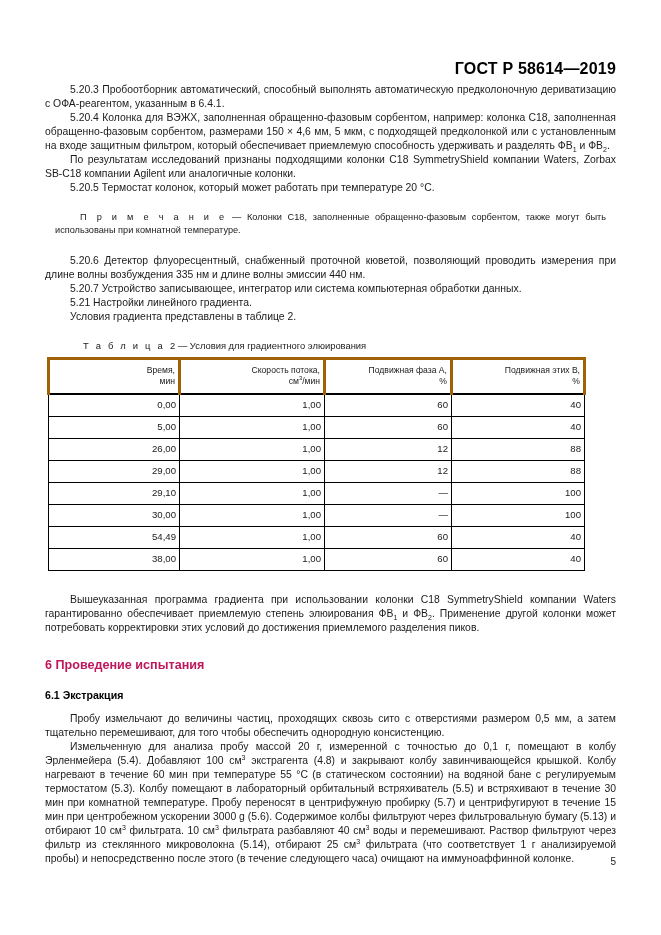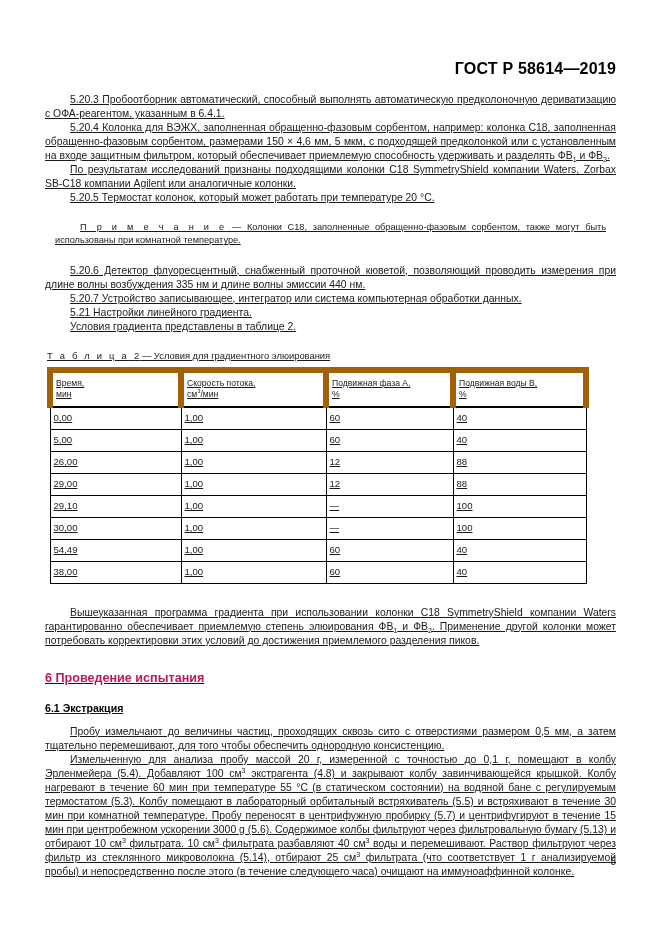--- a/index.html
+++ b/index.html
@@ -27,24 +27,23 @@
     left: 45px;
     right: 45px;
     text-align: right;
     font-size: 16px;
     font-weight: bold;
     letter-spacing: 0.2px;
     color: #000;
   }
   .content {
     position: absolute;
-    top: 93px;
+    top: 83px;
     left: 45px;
     width: 571px;
-    text-decoration: underline;
   }
   p.body {
     margin: 0;
     font-size: 10.4px;
     line-height: 14.0px;
     text-align: justify;
     text-justify: inter-word;
     color: #1a1a1a;
     hyphens: none;
   }
@@ -66,49 +65,49 @@
   .gap-md { height: 10px; }
   .gap-lg { height: 15px; }
   .gap-xl { height: 22px; }
 
   .tbl-caption {
     margin: 0 0 5px 2px;
     font-size: 9.4px;
     line-height: 13px;
     color: #1a1a1a;
   }
-  .tbl-caption .cap-word { letter-spacing: 2.2px; }
+  .tbl-caption .cap-word { letter-spacing: 2.2px; margin-left: 36px; }
 
   table.grad {
     border-collapse: collapse;
     width: 536px;
     margin-left: 2px;
     table-layout: fixed;
     border: 1px solid #000;
   }
   table.grad col.c1 { width: 131px; }
   table.grad col.c2 { width: 145px; }
   table.grad col.c3 { width: 127px; }
   table.grad col.c4 { width: 133px; }
 
   table.grad th {
     font-weight: normal;
     font-size: 8.6px;
     line-height: 11.5px;
-    text-align: left;
+    text-align: right;
     padding: 5px 3px 5px 3px;
-    border: 6px solid #a16207;
+    border: 3px solid #a16207;
     vertical-align: middle;
     color: #1a1a1a;
   }
   table.grad thead tr th { border-bottom: 2px solid #000; }
   table.grad td {
     font-size: 9.6px;
     line-height: 12px;
-    text-align: left;
+    text-align: right;
     padding: 4.5px 3px;
     border: 1px solid #000;
     color: #1a1a1a;
   }
   sup.sup { font-size: 0.68em; vertical-align: super; line-height: 0; }
   sub.sub { font-size: 0.68em; vertical-align: sub; line-height: 0; }
 
   h2.sect {
     margin: 0;
     font-size: 12.6px;
@@ -183,21 +182,21 @@
           </th>
           <th>
             <span>Скорость потока,</span><br>
             <span>см</span><sup class="sup">3</sup><span>/мин</span>
           </th>
           <th>
             <span>Подвижная фаза А,</span><br>
             <span>%</span>
           </th>
           <th>
-            <span>Подвижная воды В,</span><br>
+            <span>Подвижная этих В,</span><br>
             <span>%</span>
           </th>
         </tr>
       </thead>
       <tbody>
         <tr>
           <td>0,00</td>
           <td>1,00</td>
           <td>60</td>
           <td>40</td>

